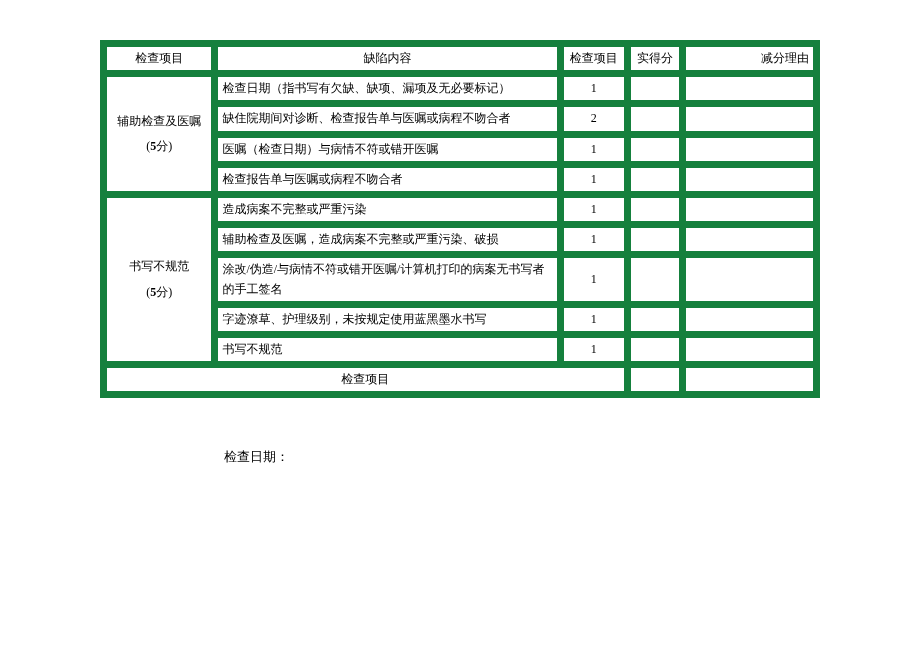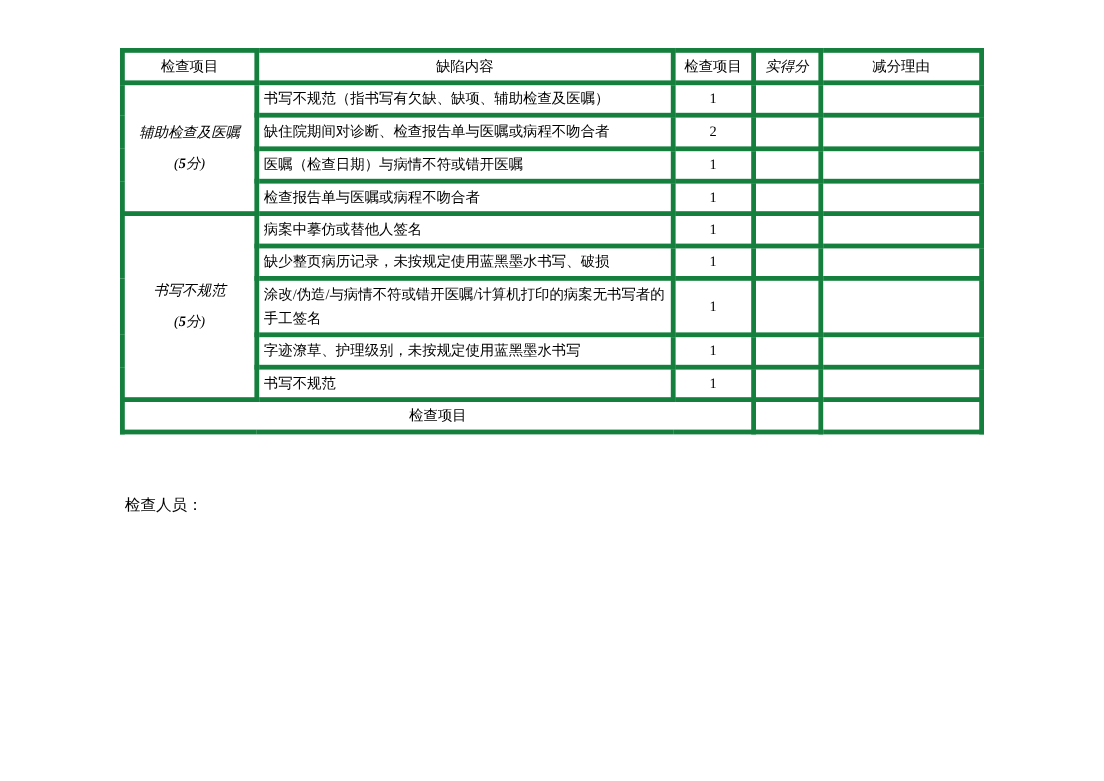--- a/index.html
+++ b/index.html
@@ -9,32 +9,32 @@
       color: #000;
       background: #fff;
       padding: 40px 100px;
       width: 920px;
     }
     table {
       border-collapse: collapse;
       width: 100%;
     }
     td, th {
-      border: 4px solid #15803d;
+      border: 7px solid #15803d;
       padding: 2px 4px;
       vertical-align: middle;
       line-height: 1.6;
     }
     .col-item { width: 100px; text-align: center; }
     .col-defect { width: 310px; text-align: left; padding-left: 4px; }
     .col-std { width: 60px; text-align: center; }
-    .col-score { width: 50px; text-align: center; font-style: italic; }
-    .col-reason { width: 120px; text-align: center; }
+    .col-score { width: 50px; text-align: center; }
+    .col-reason { width: 120px; text-align: right; }
     th { font-weight: normal; text-align: center; }
-    .item-cell { text-align: center; font-style: italic; }
+    .item-cell { text-align: center; }
     .item-cell .title { display: block; margin-bottom: 6px; }
     .item-cell .pts { display: block; }
     .item-cell .pts b { font-weight: bold; }
     .total-row td { text-align: center; font-weight: normal; }
     .footer {
       margin-top: 50px;
       display: flex;
       justify-content: space-between;
       padding: 0 4px;
       font-size: 13px;
@@ -56,21 +56,21 @@
       <th class="col-reason">减分理由</th>
     </tr>
   </thead>
   <tbody>
 
     <tr>
       <td rowspan="4" class="item-cell">
         <span class="title">辅助检查及医嘱</span>
         <span class="pts"><span>(</span><b><span>5</span></b><span>分</span><span>)</span></span>
       </td>
-      <td class="col-defect">书写不规范（指书写有欠缺、缺项、辅助检查及医嘱）</td>
+      <td class="col-defect">检查日期（指书写有欠缺、缺项、漏项及无必要标记）</td>
       <td class="col-std">1</td>
       <td class="col-score"></td>
       <td class="col-reason"></td>
     </tr>
     <tr>
       <td class="col-defect">缺住院期间对诊断、检查报告单与医嘱或病程不吻合者</td>
       <td class="col-std">2</td>
       <td class="col-score"></td>
       <td class="col-reason"></td>
     </tr>
@@ -85,27 +85,27 @@
       <td class="col-std">1</td>
       <td class="col-score"></td>
       <td class="col-reason"></td>
     </tr>
 
     <tr>
       <td rowspan="5" class="item-cell">
         <span class="title">书写不规范</span>
         <span class="pts"><span>(</span><b><span>5</span></b><span>分</span><span>)</span></span>
       </td>
-      <td class="col-defect">病案中摹仿或替他人签名</td>
+      <td class="col-defect">造成病案不完整或严重污染</td>
       <td class="col-std">1</td>
       <td class="col-score"></td>
       <td class="col-reason"></td>
     </tr>
     <tr>
-      <td class="col-defect">缺少整页病历记录，未按规定使用蓝黑墨水书写、破损</td>
+      <td class="col-defect">辅助检查及医嘱，造成病案不完整或严重污染、破损</td>
       <td class="col-std">1</td>
       <td class="col-score"></td>
       <td class="col-reason"></td>
     </tr>
     <tr>
       <td class="col-defect">涂改/伪造/与病情不符或错开医嘱/计算机打印的病案无书写者的手工签名</td>
       <td class="col-std">1</td>
       <td class="col-score"></td>
       <td class="col-reason"></td>
     </tr>
@@ -124,17 +124,17 @@
 
     <tr class="total-row">
       <td colspan="3">检查项目</td>
       <td class="col-score"></td>
       <td class="col-reason"></td>
     </tr>
   </tbody>
 </table>
 
 <div class="footer">
-  <div class="footer-left">
-    <span>检查人员：</span>
+  <div class="footer-right">
+    <span>检查日期：</span>
     <span></span>
   </div>
 </div>
 
 </body></html>

